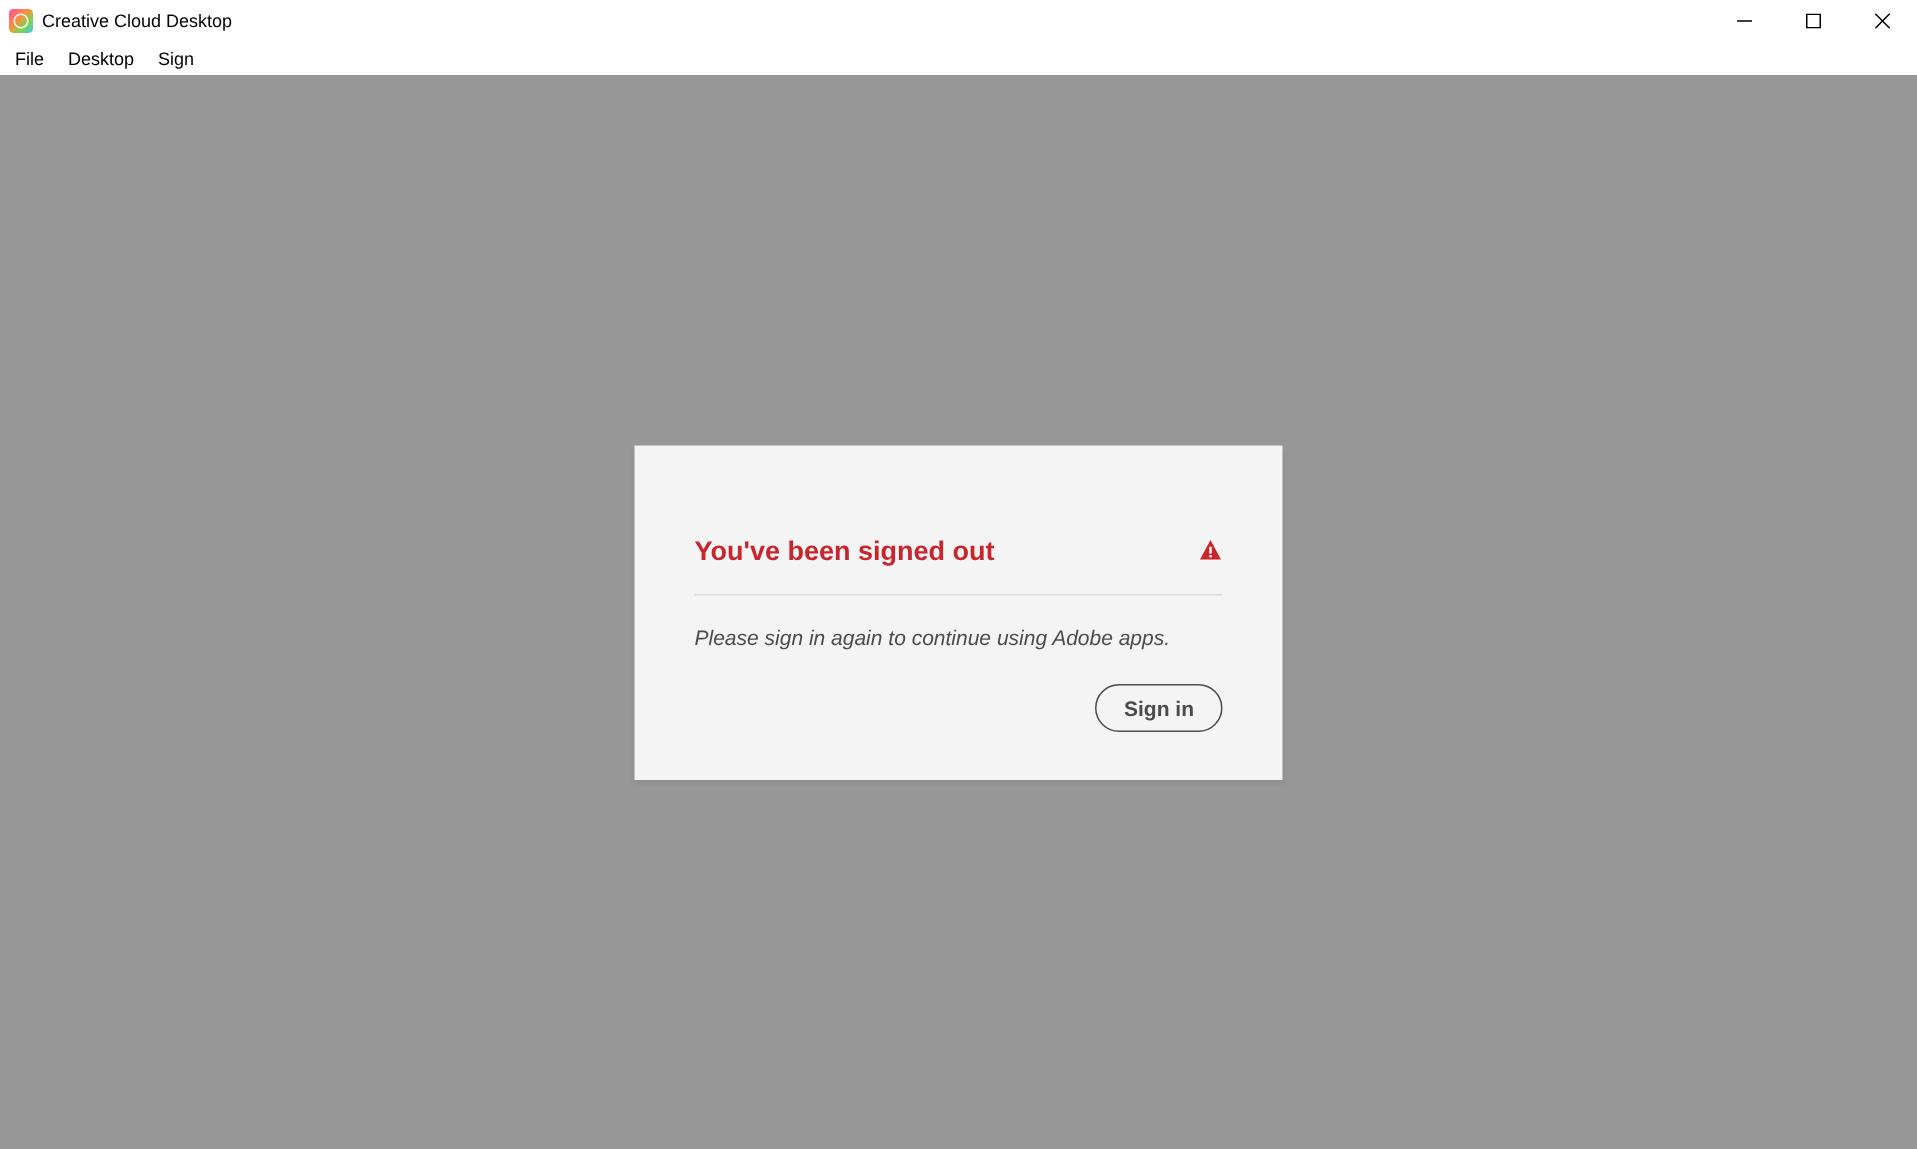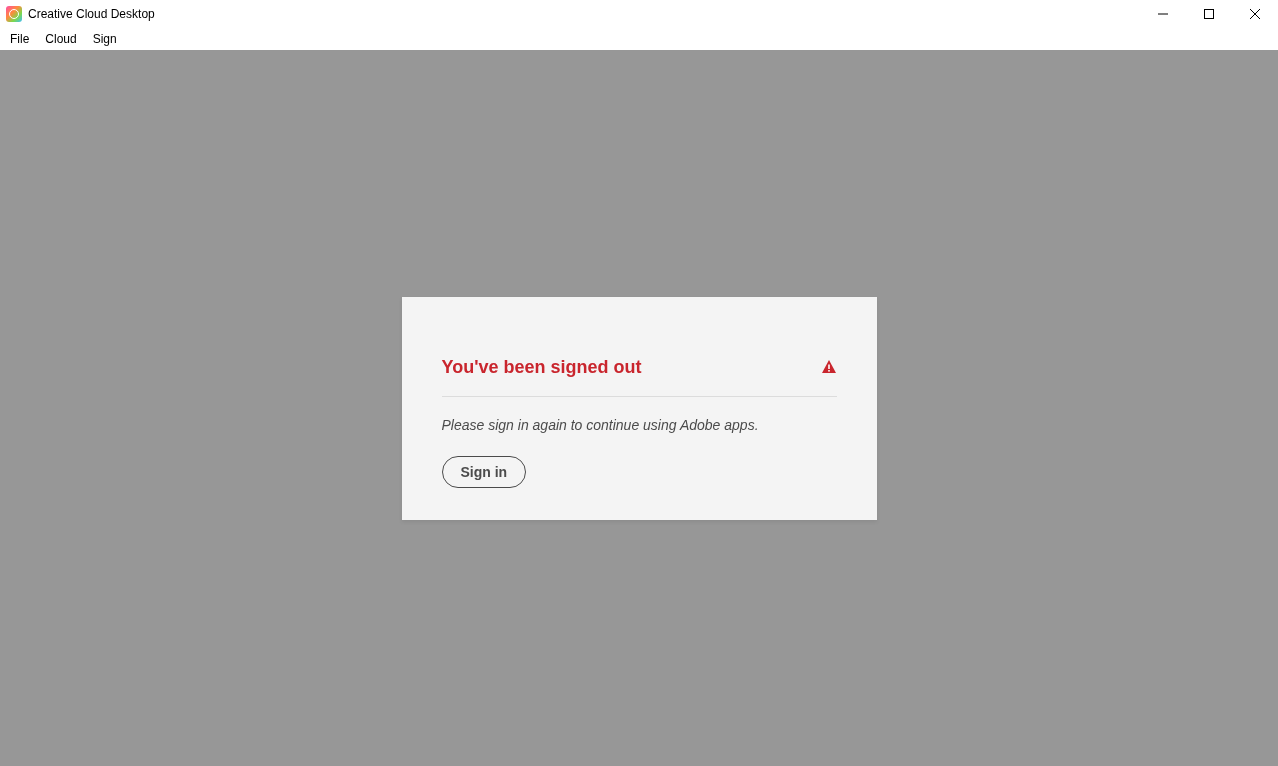--- a/index.html
+++ b/index.html
@@ -82,21 +82,21 @@
       cursor: default;
     }
     .content-area {
       flex: 1;
       background: #979797;
       display: flex;
       align-items: center;
       justify-content: center;
     }
     .dialog {
-      width: 475px;
+      width: 432px;
       background: #f4f4f4;
       box-shadow: 0 2px 4px rgba(0,0,0,0.08);
       padding: 40px 40px 32px 40px;
     }
     .dialog-header {
       display: flex;
       justify-content: space-between;
       align-items: center;
       padding-bottom: 18px;
       margin-top: 20px;
@@ -112,21 +112,21 @@
       margin: 0;
     }
     .dialog-body {
       padding-top: 20px;
       font-size: 14px;
       color: #4b4b4b;
       font-style: italic;
     }
     .dialog-footer {
       display: flex;
-      justify-content: flex-start;
+      justify-content: flex-end;
       margin-top: 23px;
     }
     .signin-btn {
       background: transparent;
       border: 1.5px solid #4b4b4b;
       color: #4b4b4b;
       font-size: 14px;
       font-weight: 700;
       padding: 7px 18px;
       border-radius: 20px;
@@ -157,21 +157,21 @@
       <svg width="10" height="10" viewBox="0 0 10 10">
         <line x1="0" y1="0" x2="10" y2="10" stroke="#000" stroke-width="1"></line>
         <line x1="10" y1="0" x2="0" y2="10" stroke="#000" stroke-width="1"></line>
       </svg>
     </div>
   </div>
 </div>
 
 <div class="menubar">
   <span class="menu-item">File</span>
-  <span class="menu-item">Cloud</span>
+  <span class="menu-item">Desktop</span>
   <span class="menu-item">Sign</span>
 </div>
 
 <div class="content-area">
   <div class="dialog">
     <div class="dialog-header">
       <span class="dialog-title">You've been signed out</span>
       <svg width="16" height="16" viewBox="0 0 16 16">
         <path d="M8 1 L15 14 L1 14 Z" fill="#c9252d"></path>
         <rect x="7.2" y="5.5" width="1.6" height="4.5" fill="#fff"></rect>

